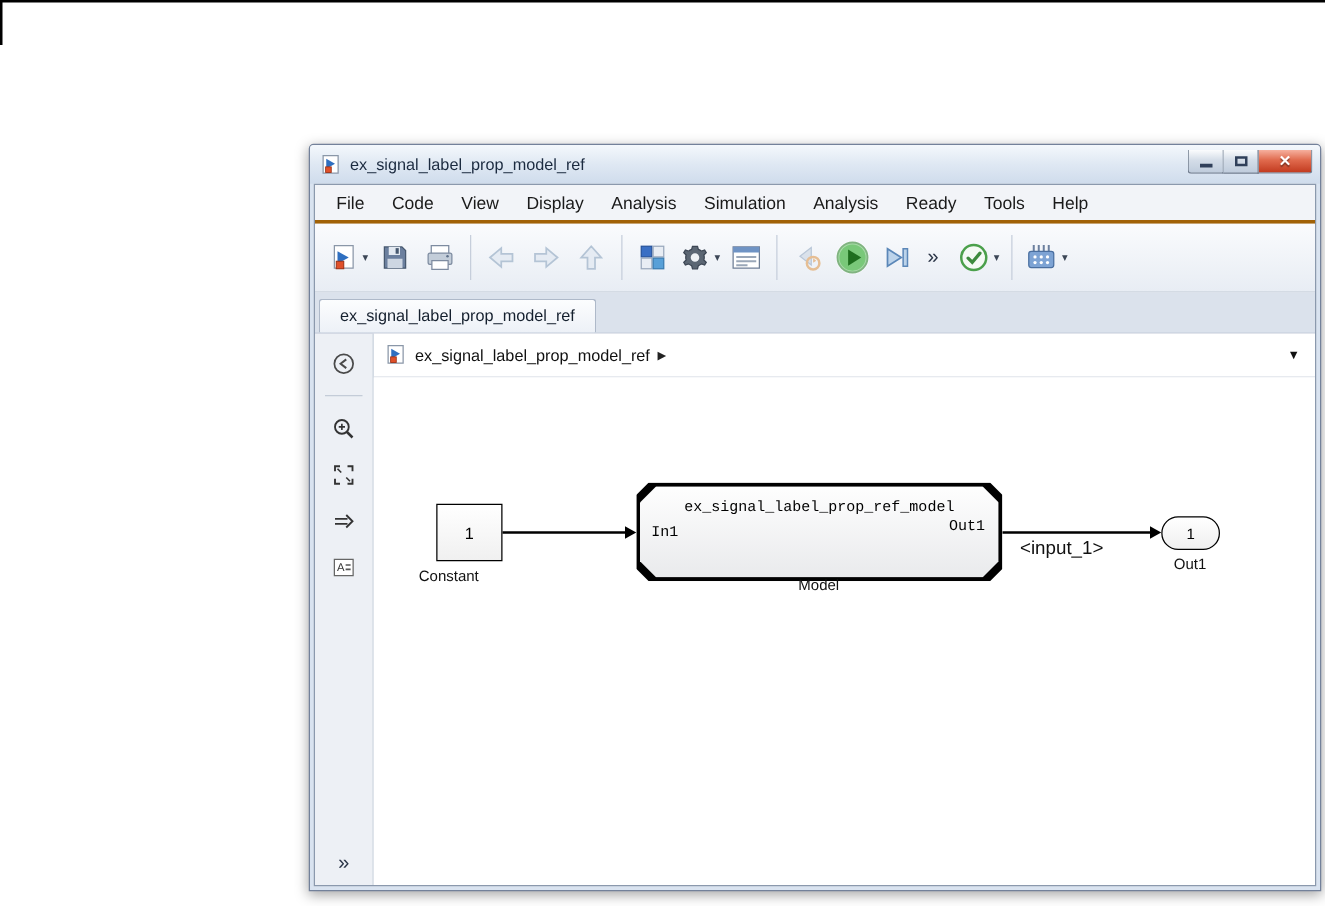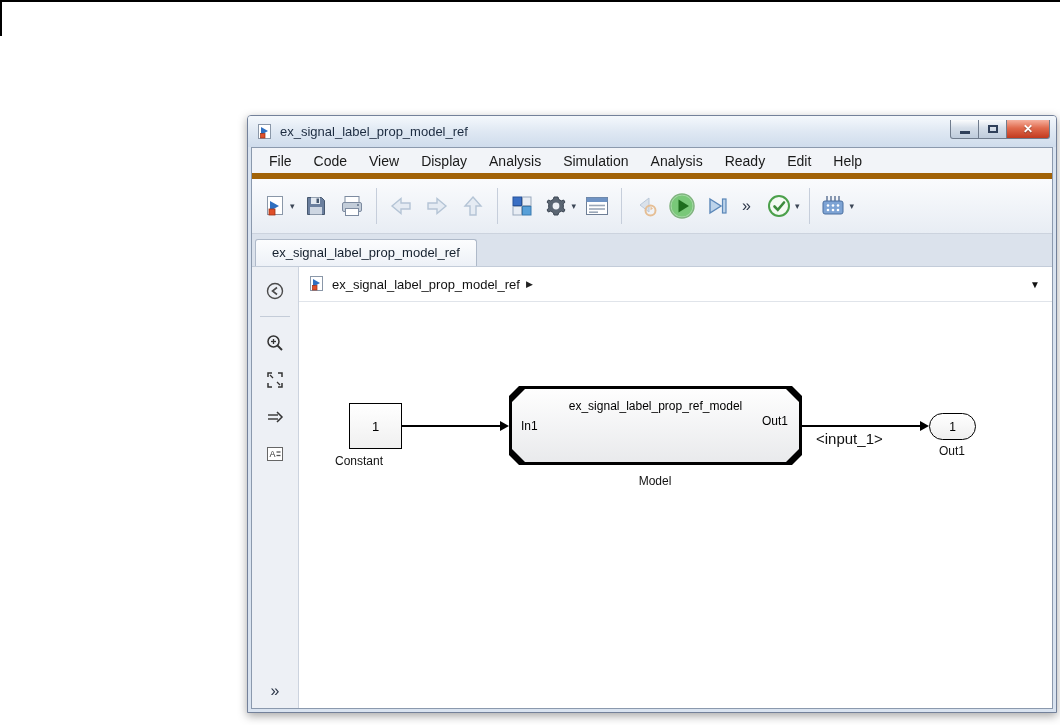--- a/index.html
+++ b/index.html
@@ -26,21 +26,21 @@
                   background:linear-gradient(#f6b09e,#e06a4d 45%,#c23a1f); color:#fff;
                   font-size:12px; font-weight:bold; text-shadow:0 1px 1px rgba(0,0,0,.4); }
   .min-glyph { width:10px; height:3px; background:#30405a; margin-top:8px; }
   .max-glyph { width:10px; height:8px; border:2px solid #30405a; }
 
   .client { flex:1; margin:0 3px 3px 3px; border:1px solid #8b99ad; background:#eef1f6;
             display:flex; flex-direction:column; min-height:0; }
 
   
   .menubar { height:31px; display:flex; align-items:center; padding:0 6px; background:#f2f4f8;
-             border-bottom:6px solid #a16207; font-size:14px; color:#1a1a1a; }
+             border-bottom:3px solid #a16207; font-size:14px; color:#1a1a1a; }
   .menu-item { padding:4px 11px; border-radius:2px; white-space:nowrap; }
 
   
   .toolbar { height:55px; display:flex; align-items:center; padding:0 8px;
              background:linear-gradient(#fafbfd,#e8edf4); border-bottom:1px solid #ccd3de; }
   .tbtn { height:42px; min-width:36px; display:flex; align-items:center; justify-content:center;
           border-radius:3px; padding:0 3px; }
   .caret { font-size:9px; color:#3c4656; margin-left:3px; }
   .tsep { width:1px; height:36px; background:#c6cedb; margin:0 6px; }
   .overflow-btn { font-size:16px; color:#2c3648; padding:0 6px; }
@@ -72,21 +72,21 @@
   .canvas { flex:1; position:relative; background:#fff; overflow:hidden; }
 
   
   .blk-label { position:absolute; transform:translateX(-50%); font-size:12px; color:#111;
                white-space:nowrap; }
   .constant-block { position:absolute; left:50px; top:101px; width:53px; height:46px;
                     border:1.5px solid #000; background:linear-gradient(#ffffff,#f0f0f0);
                     display:flex; align-items:center; justify-content:center; font-size:13px; color:#000; }
   .model-block { position:absolute; left:210px; top:84px; width:293px; height:79px; background:#000;
                  clip-path:polygon(10px 0, calc(100% - 10px) 0, 100% 10px, 100% calc(100% - 10px),
-                 calc(100% - 10px) 100%, 10px 100%, 0 calc(100% - 10px), 0 10px); }
+                 calc(100% - 10px) 100%, 10px 100%, 0 calc(100% - 10px), 0 10px);font-family:Liberation Mono, monospace; }
   .model-inner { position:absolute; left:3px; top:3px; right:3px; bottom:3px;
                  background:linear-gradient(#fefefe,#e9eaec);
                  clip-path:polygon(13px 0, calc(100% - 13px) 0, 100% 13px, 100% calc(100% - 13px),
                  calc(100% - 13px) 100%, 13px 100%, 0 calc(100% - 13px), 0 13px); }
   .model-title { position:absolute; top:10px; width:100%; text-align:center; font-size:12px; color:#000; }
   .port-in  { position:absolute; left:9px;  top:50%; transform:translateY(-50%); font-size:12px; color:#000; }
   .port-out { position:absolute; right:11px; top:44%; transform:translateY(-50%); font-size:12px; color:#000; }
   .outport-block { position:absolute; left:630px; top:111px; width:47px; height:27px;
                    border:1.5px solid #000; border-radius:14px; background:linear-gradient(#ffffff,#efefef);
                    display:flex; align-items:center; justify-content:center; font-size:12px; color:#000; }
@@ -141,21 +141,21 @@
 
       <div class="menubar">
         <span class="menu-item">File</span>
         <span class="menu-item">Code</span>
         <span class="menu-item">View</span>
         <span class="menu-item">Display</span>
         <span class="menu-item">Analysis</span>
         <span class="menu-item">Simulation</span>
         <span class="menu-item">Analysis</span>
         <span class="menu-item">Ready</span>
-        <span class="menu-item">Edit</span>
+        <span class="menu-item">Tools</span>
         <span class="menu-item">Help</span>
       </div>
 
       <div class="toolbar">
 
         <div class="tbtn">
           <span>
             <svg width="24" height="24" viewBox="0 0 24 24">
               <rect x="4.5" y="2.5" width="15" height="18" fill="#fff" stroke="#8a97a8"></rect>
               <path d="M7 7 L16 12 L7 17 Z" fill="#2f6fc0"></path>
@@ -400,21 +400,21 @@
             <div class="wire" style="left:103px; top:123px; width:100px;"></div>
             <div class="arrowhead" style="left:201px; top:119px;"></div>
 
             <div class="model-block">
               <div class="model-inner">
                 <div class="model-title">ex_signal_label_prop_ref_model</div>
                 <div class="port-in">In1</div>
                 <div class="port-out">Out1</div>
               </div>
             </div>
-            <div class="blk-label" style="left:356px; top:172px;">Model</div>
+            <div class="blk-label" style="left:356px; top:159px;">Model</div>
 
             <div class="wire" style="left:503px; top:123px; width:120px;"></div>
             <div class="arrowhead" style="left:621px; top:119px;"></div>
             <div class="signal-label">&lt;input_1&gt;</div>
 
             <div class="outport-block">
               <span>1</span>
             </div>
             <div class="blk-label" style="left:653px; top:142px;">Out1</div>
 

